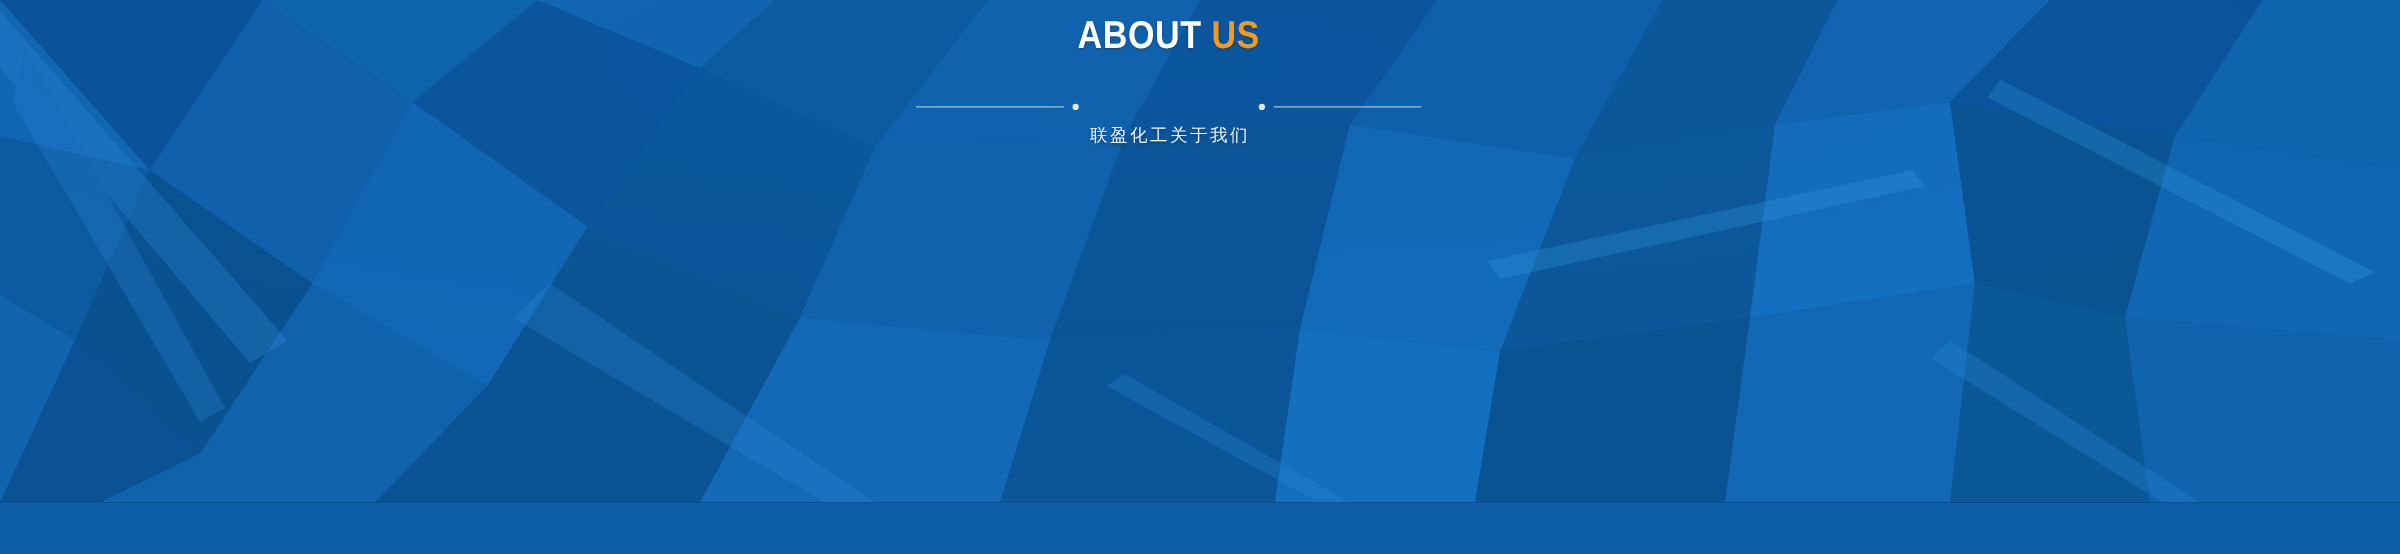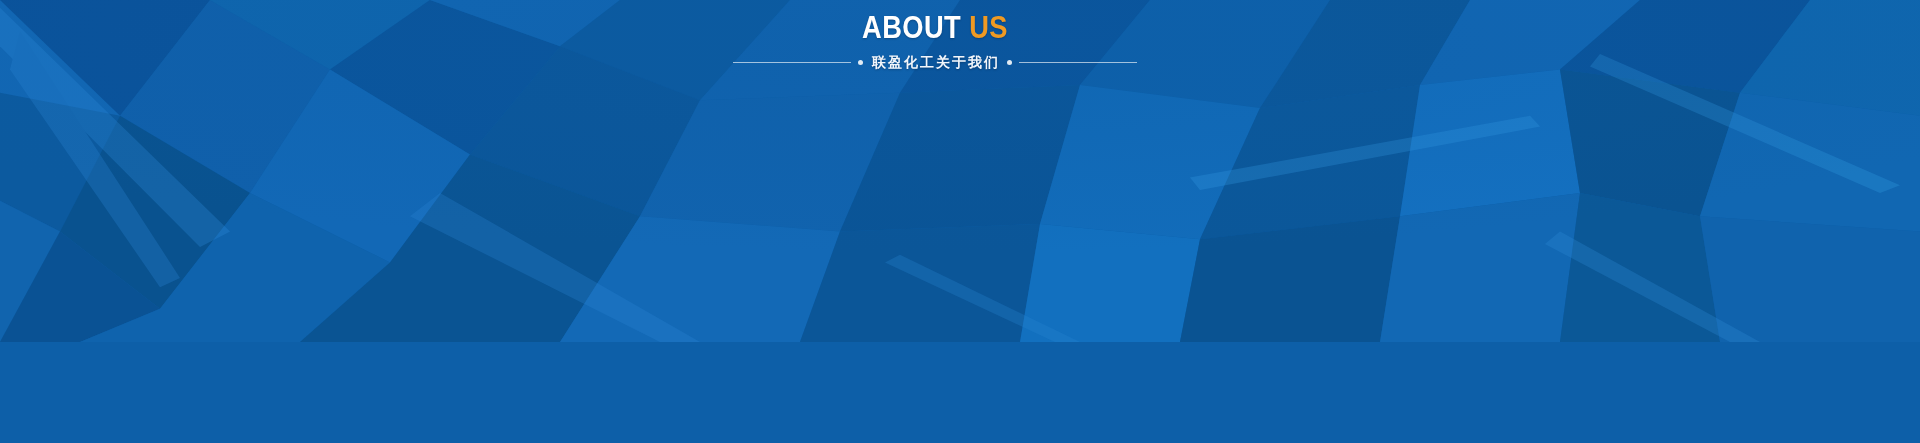--- a/index.html
+++ b/index.html
@@ -8,21 +8,21 @@
     padding: 0;
     background: #0d5fa8;
   }
   body {
     font-family: "Liberation Sans", "DejaVu Sans", sans-serif;
   }
 
   #banner {
     position: relative;
     width: 1920px;
-    height: 342px;
+    height: 402px;
     overflow: hidden;
     background: #0f172a;
   }
 
   
   #poly-bg {
     position: absolute;
     inset: 0;
     width: 100%;
     height: 100%;
@@ -82,22 +82,23 @@
     background: rgba(255,255,255,0.88);
     margin: 0 7px;
     flex: 0 0 auto;
   }
   #subtitle-cn {
     font-size: 14px;
     line-height: 16px;
     color: #f2f6fb;
     letter-spacing: 2.0px;
     text-indent: 2.0px;
-    font-weight: 700;
+    font-weight: 400;
     text-shadow: 0 1px 2px rgba(0,20,50,0.35);
+    margin-top: 46px;
   }
 
   
   #headline-cn {
     margin: 6px 0 0 0;
     font-size: 25px;
     line-height: 32px;
     font-weight: 700;
     color: #ffffff;
     letter-spacing: 1.2px;

